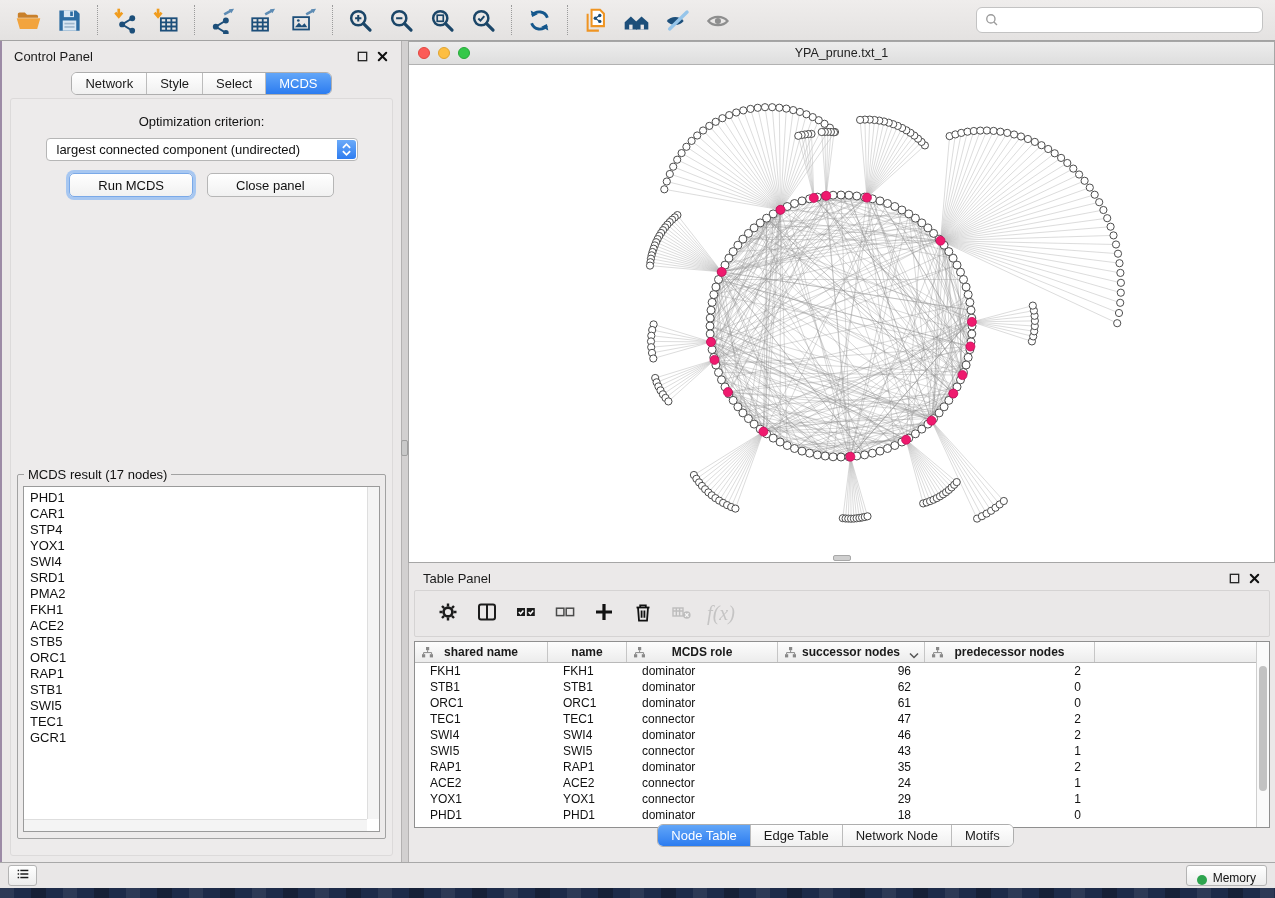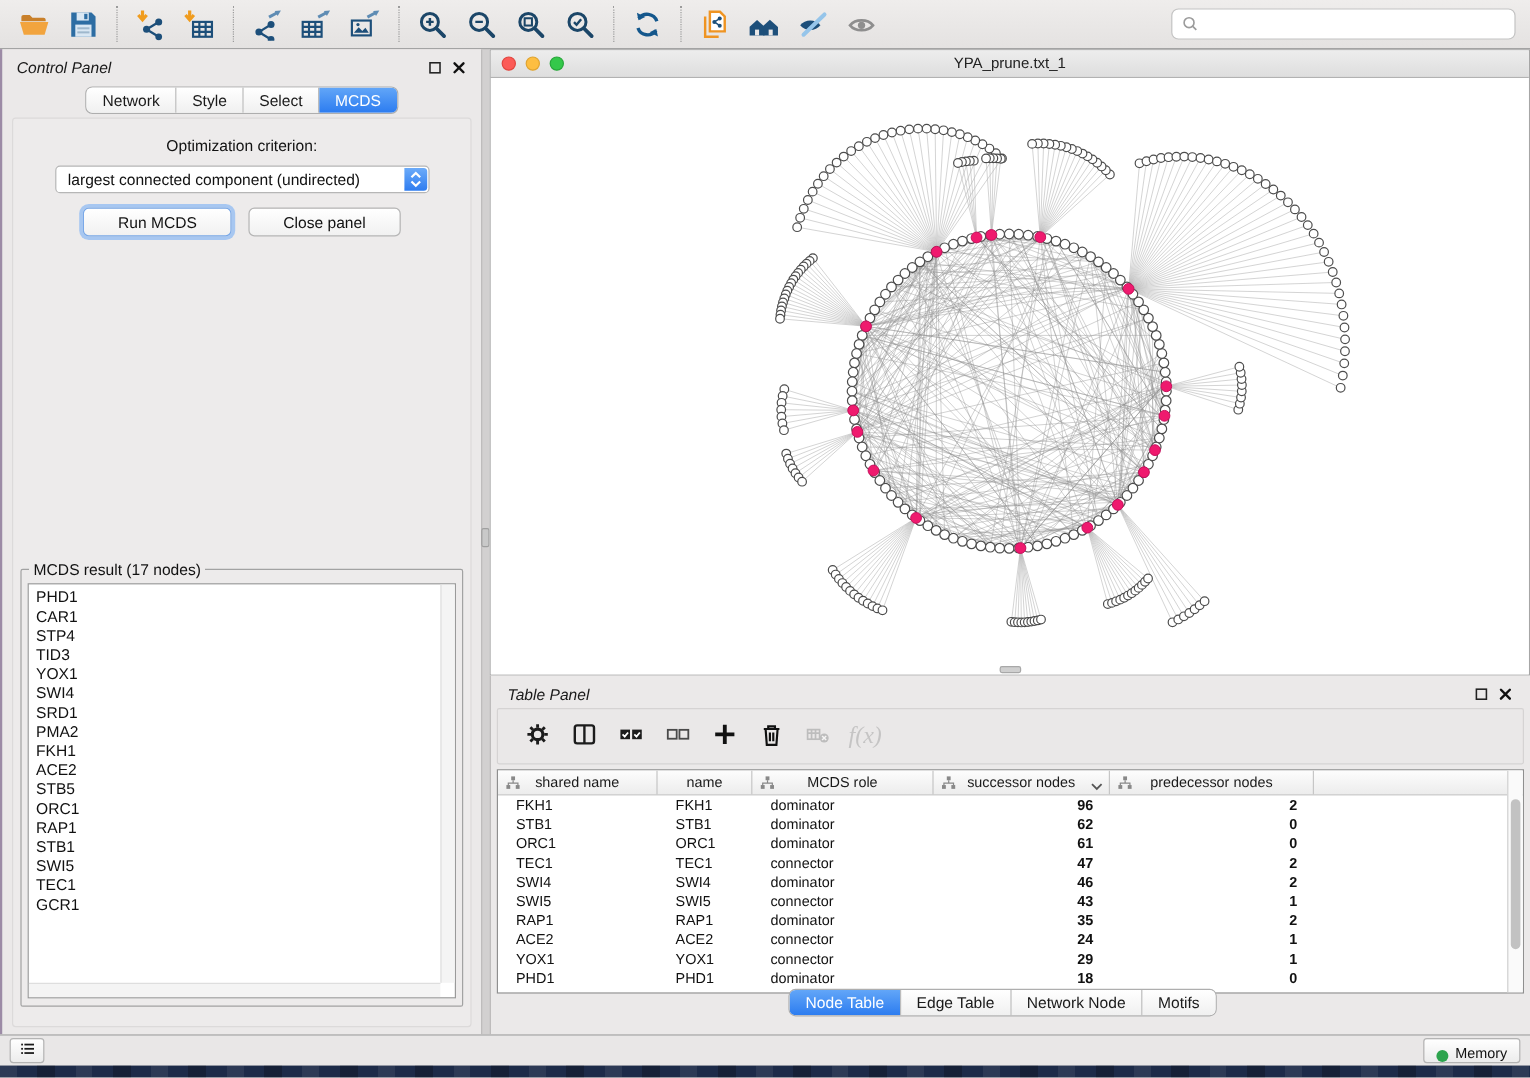--- a/index.html
+++ b/index.html
@@ -20,21 +20,21 @@
   .search-wrap{position:absolute;right:12px;top:7px;width:287px;height:26px;}
   .search-input{width:100%;height:100%;border:1px solid #c3c3c3;border-radius:6px;
                 padding-left:30px;font-size:13px;background:#fff;outline:none;}
   .search-ic{position:absolute;left:7px;top:4px;width:18px;height:18px;pointer-events:none;}
   .search-ic svg{width:18px;height:18px;}
 
   
   .left-edge{position:absolute;left:0;top:41px;width:2px;height:821px;background:#9c8ba6;}
   .control-panel{position:absolute;left:2px;top:41px;width:400px;height:821px;
                  background:#ebe9e9;border-right:1px solid #b3b1b1;}
-  .panel-title{position:absolute;left:12px;top:8px;font-size:13px;color:#1a1a1a;font-style:italic;}
+  .panel-title{position:absolute;left:12px;top:8px;font-size:13px;color:#1a1a1a;}
   .panel-btn{position:absolute;top:7px;width:17px;height:17px;background:none;border:none;padding:0;
              display:flex;align-items:center;justify-content:center;}
   .panel-btn svg{width:13px;height:13px;}
   .cp-float{right:30px;} .cp-close{right:10px;}
 
   .seg-row{position:absolute;left:0;right:0;top:31px;display:flex;justify-content:center;}
   .seg-group{display:inline-flex;border:1px solid #aeaeae;border-radius:6px;overflow:hidden;
              background:#fff;}
   .seg{padding:3px 13px;font-size:13px;color:#1a1a1a;
        background:linear-gradient(#ffffff,#f0f0f0);border-left:1px solid #bcbcbc;}
@@ -91,31 +91,31 @@
               padding-left:14px;gap:1px;}
   .tp-btn{width:38px;height:38px;background:none;border:none;display:flex;align-items:center;
           justify-content:center;padding:0;}
   .tp-btn svg{width:24px;height:24px;}
   .tp-btn.disabled{opacity:.55;}
   .fx-label{font-size:20px;font-style:italic;font-family:"Liberation Serif",serif;color:#a8a8a8;}
 
   .table-wrap{position:absolute;left:5px;right:5px;top:78px;height:187px;background:#fff;
               border:1px solid #8f8f8f;overflow:hidden;}
   .thead{display:flex;height:21px;background:linear-gradient(#fdfdfd,#ececec);
-         border-bottom:1px solid #b9b9b9;padding-right:30px;}
+         border-bottom:1px solid #b9b9b9;padding-right:30px;font-weight:bold;}
   .th{position:relative;display:flex;align-items:center;border-right:1px solid #c6c6c6;
       font-size:12px;color:#1a1a1a;flex-shrink:0;}
   .th .tree{position:absolute;left:6px;top:4px;width:13px;height:13px;}
   .th .lbl{margin:0 auto;}
   .th .chev{position:absolute;right:5px;top:7px;width:10px;height:8px;}
   .th.filler{flex:1 1 auto;border-right:none;}
   .tr{display:flex;height:16px;background:#fff;}
   .td{font-size:12px;color:#111;line-height:16px;padding-left:15px;overflow:hidden;
       white-space:nowrap;flex-shrink:0;}
-  .td.right{text-align:right;padding-left:0;padding-right:14px;font-weight:bold;}
+  .td.right{text-align:right;padding-left:0;padding-right:14px;}
   .vscroll{position:absolute;right:0;top:0;bottom:0;width:13px;background:#fafafa;border-left:1px solid #cfcfcf;}
   .vthumb{position:absolute;left:2px;right:2px;top:24px;height:125px;background:#c2c2c2;border-radius:5px;}
   .tp-tabs{position:absolute;left:0;right:13px;top:261px;display:flex;justify-content:center;}
 
   
   .status-bar{position:absolute;left:0;right:0;top:862px;height:26px;background:#e9e7e7;
               border-top:1px solid #a8a8a8;}
   .list-btn{position:absolute;left:8px;top:2px;width:29px;height:21px;border:1px solid #b4b4b4;
             background:linear-gradient(#fff,#ececec);border-radius:3px;display:flex;
             align-items:center;justify-content:center;padding:0;}
@@ -375,21 +375,20 @@
       <button class="mac-btn focused">Run MCDS</button>
       <button class="mac-btn">Close panel</button>
     </div>
     <fieldset class="result-fieldset">
       <legend>MCDS result (17 nodes)</legend>
       <div class="result-list">
         <div class="result-items" id="result-items">
             <div>PHD1</div>
             <div>CAR1</div>
             <div>STP4</div>
-            <div>TID3</div>
             <div>YOX1</div>
             <div>SWI4</div>
             <div>SRD1</div>
             <div>PMA2</div>
             <div>FKH1</div>
             <div>ACE2</div>
             <div>STB5</div>
             <div>ORC1</div>
             <div>RAP1</div>
             <div>STB1</div>

